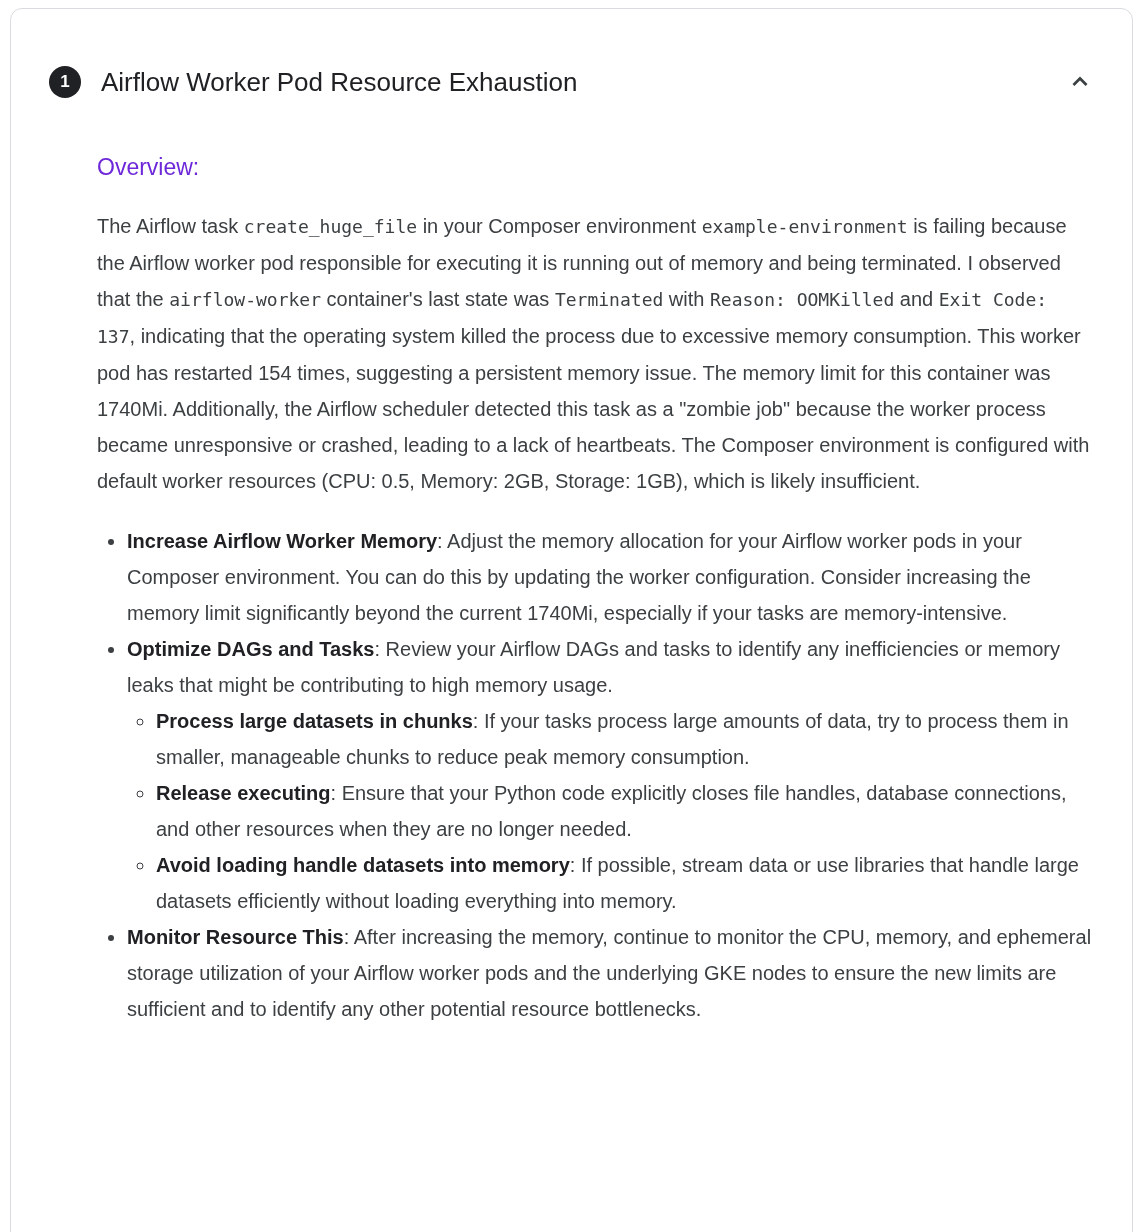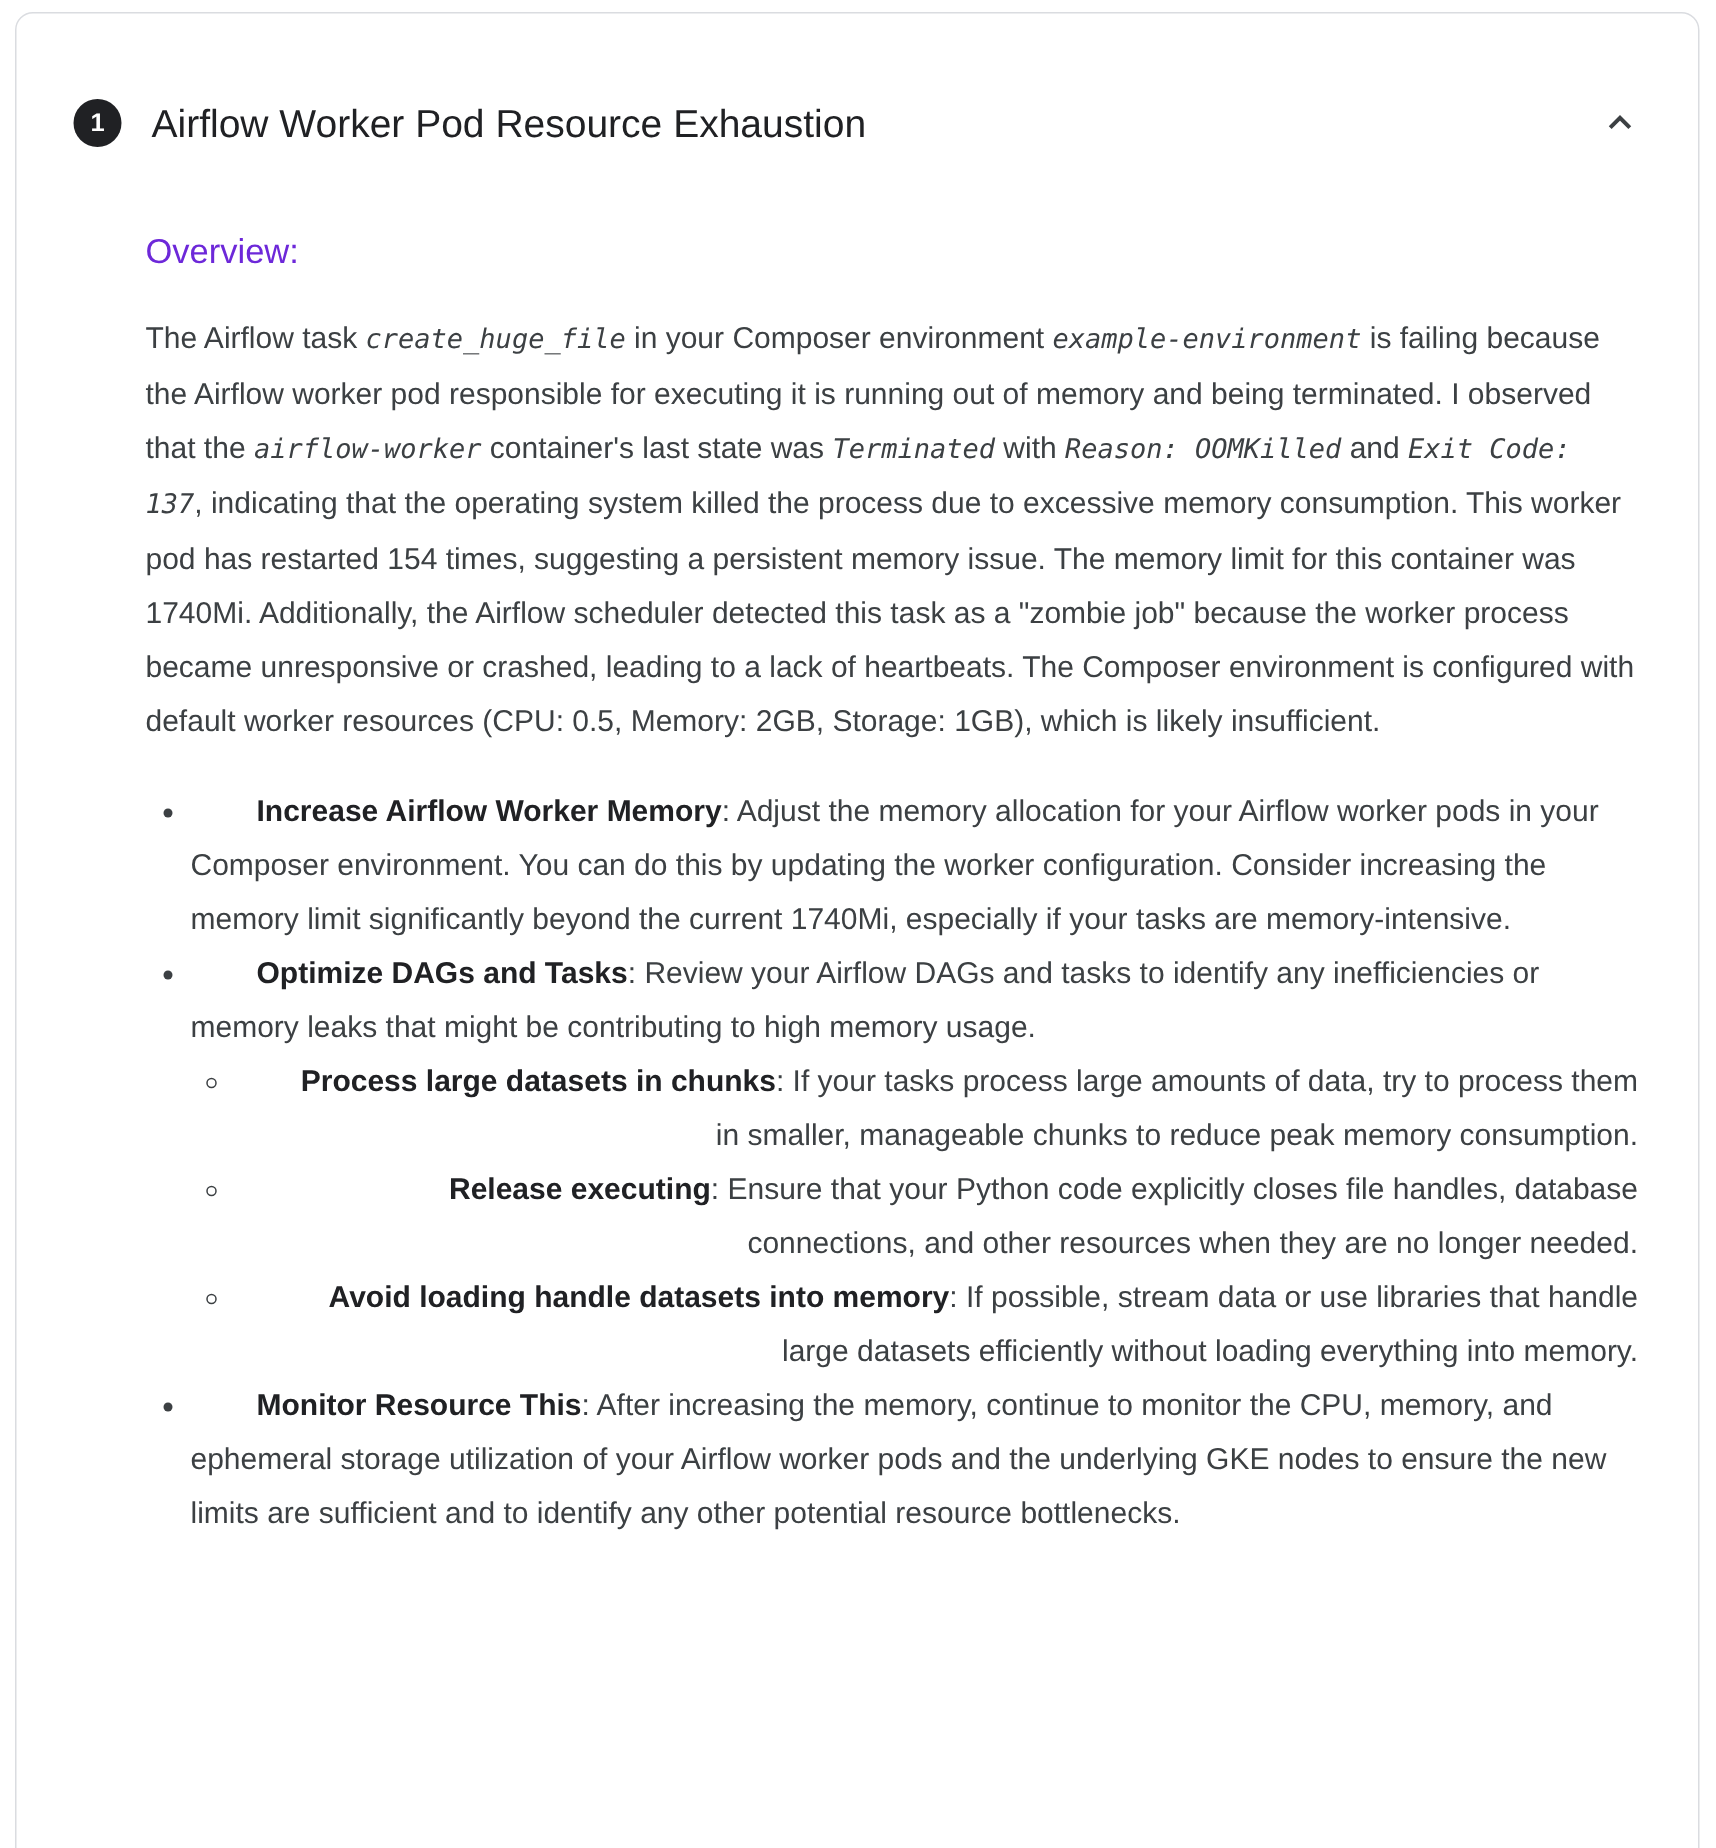--- a/index.html
+++ b/index.html
@@ -67,39 +67,36 @@
     font-size: 20px;
     line-height: 36px;
     color: #3c4043;
     margin: 26px 0 0 0;
     max-width: 1000px;
   }
   .body-text .code, .fixes-list .code {
     font-family: "DejaVu Sans Mono", monospace;
     font-size: 18px;
     color: #3c4043;
-    font-style: italic;
   }
   .body-text .bold, .fixes-list .bold {
     font-weight: 700;
     color: #202124;
-    margin-left: 44px;
   }
   ul.fixes-list {
     margin: 24px 0 0 0;
     padding-left: 30px;
     font-size: 20px;
     line-height: 36px;
     color: #3c4043;
     max-width: 1000px;
   }
   ul.fixes-list ul {
     margin: 0;
     padding-left: 29px;
-    text-align: right;
   }
   ul.fixes-list li {
     margin: 0;
   }
 </style>
 </head>
 <body>
 
 <div class="card">
   <div class="card-header">

